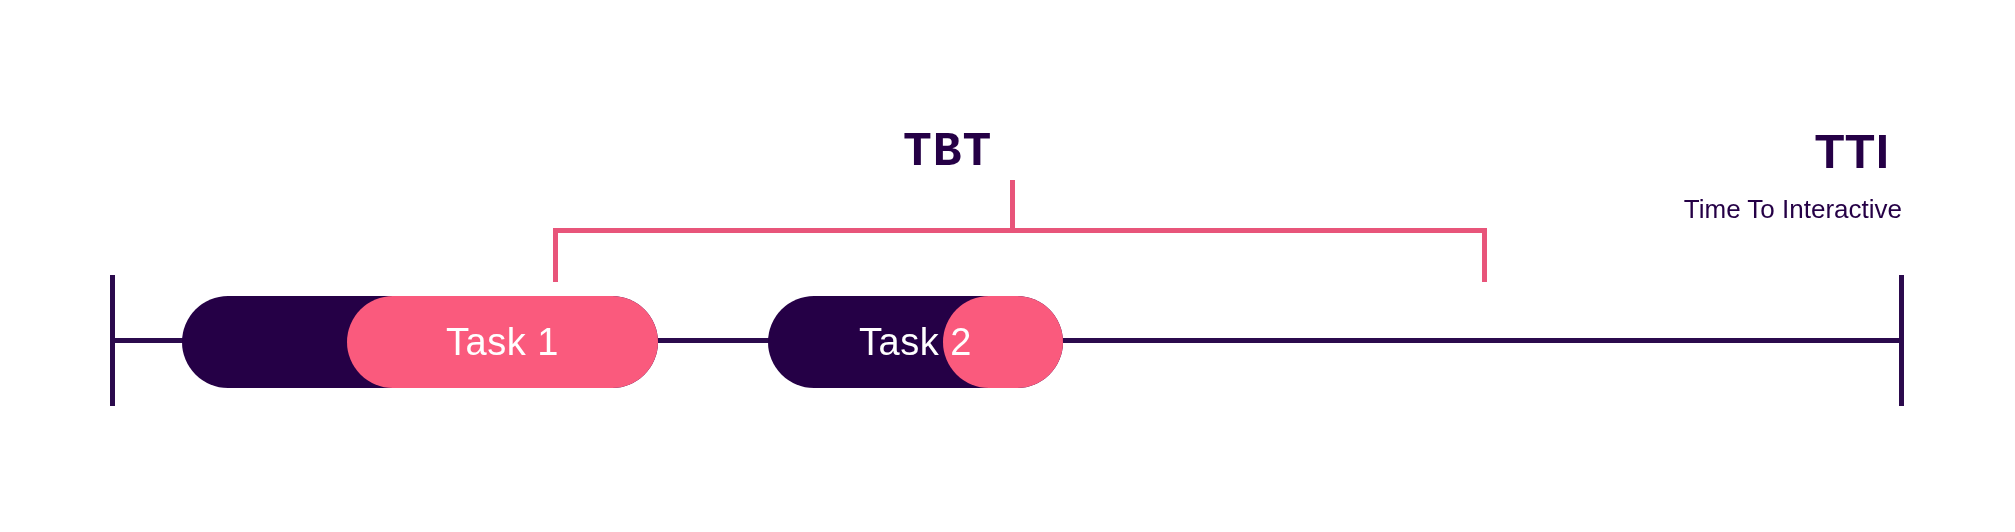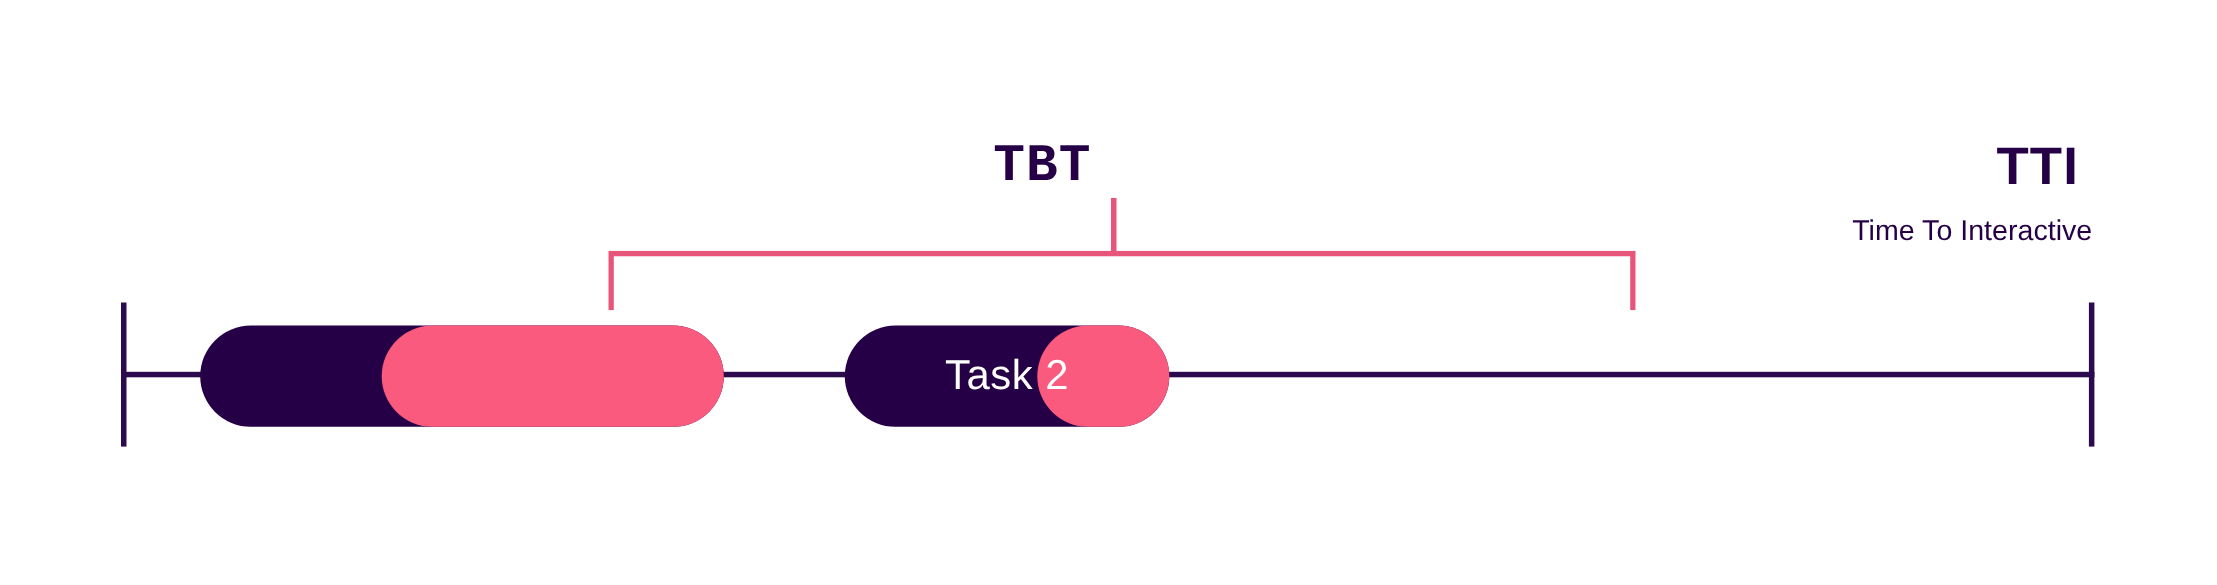--- a/index.html
+++ b/index.html
@@ -155,20 +155,21 @@
     <path d="M 2.5 54 L 2.5 2.5 L 931.5 2.5 L 931.5 54" fill="none" stroke="#E8557A" stroke-width="5"></path>
   </svg>
 
   <div id="axis-line"></div>
   <div id="axis-cap-left" class="axis-cap"></div>
   <div id="axis-cap-right" class="axis-cap"></div>
 
   <div id="task-1" class="task">
     <div class="task-dark"></div>
     <div class="task-blocking"></div>
+    <div class="task-label">Task 1</div>
   </div>
 
   <div id="task-2" class="task">
     <div class="task-dark"></div>
     <div class="task-blocking"></div>
     <div class="task-label">Task 2</div>
   </div>
 
 
 

